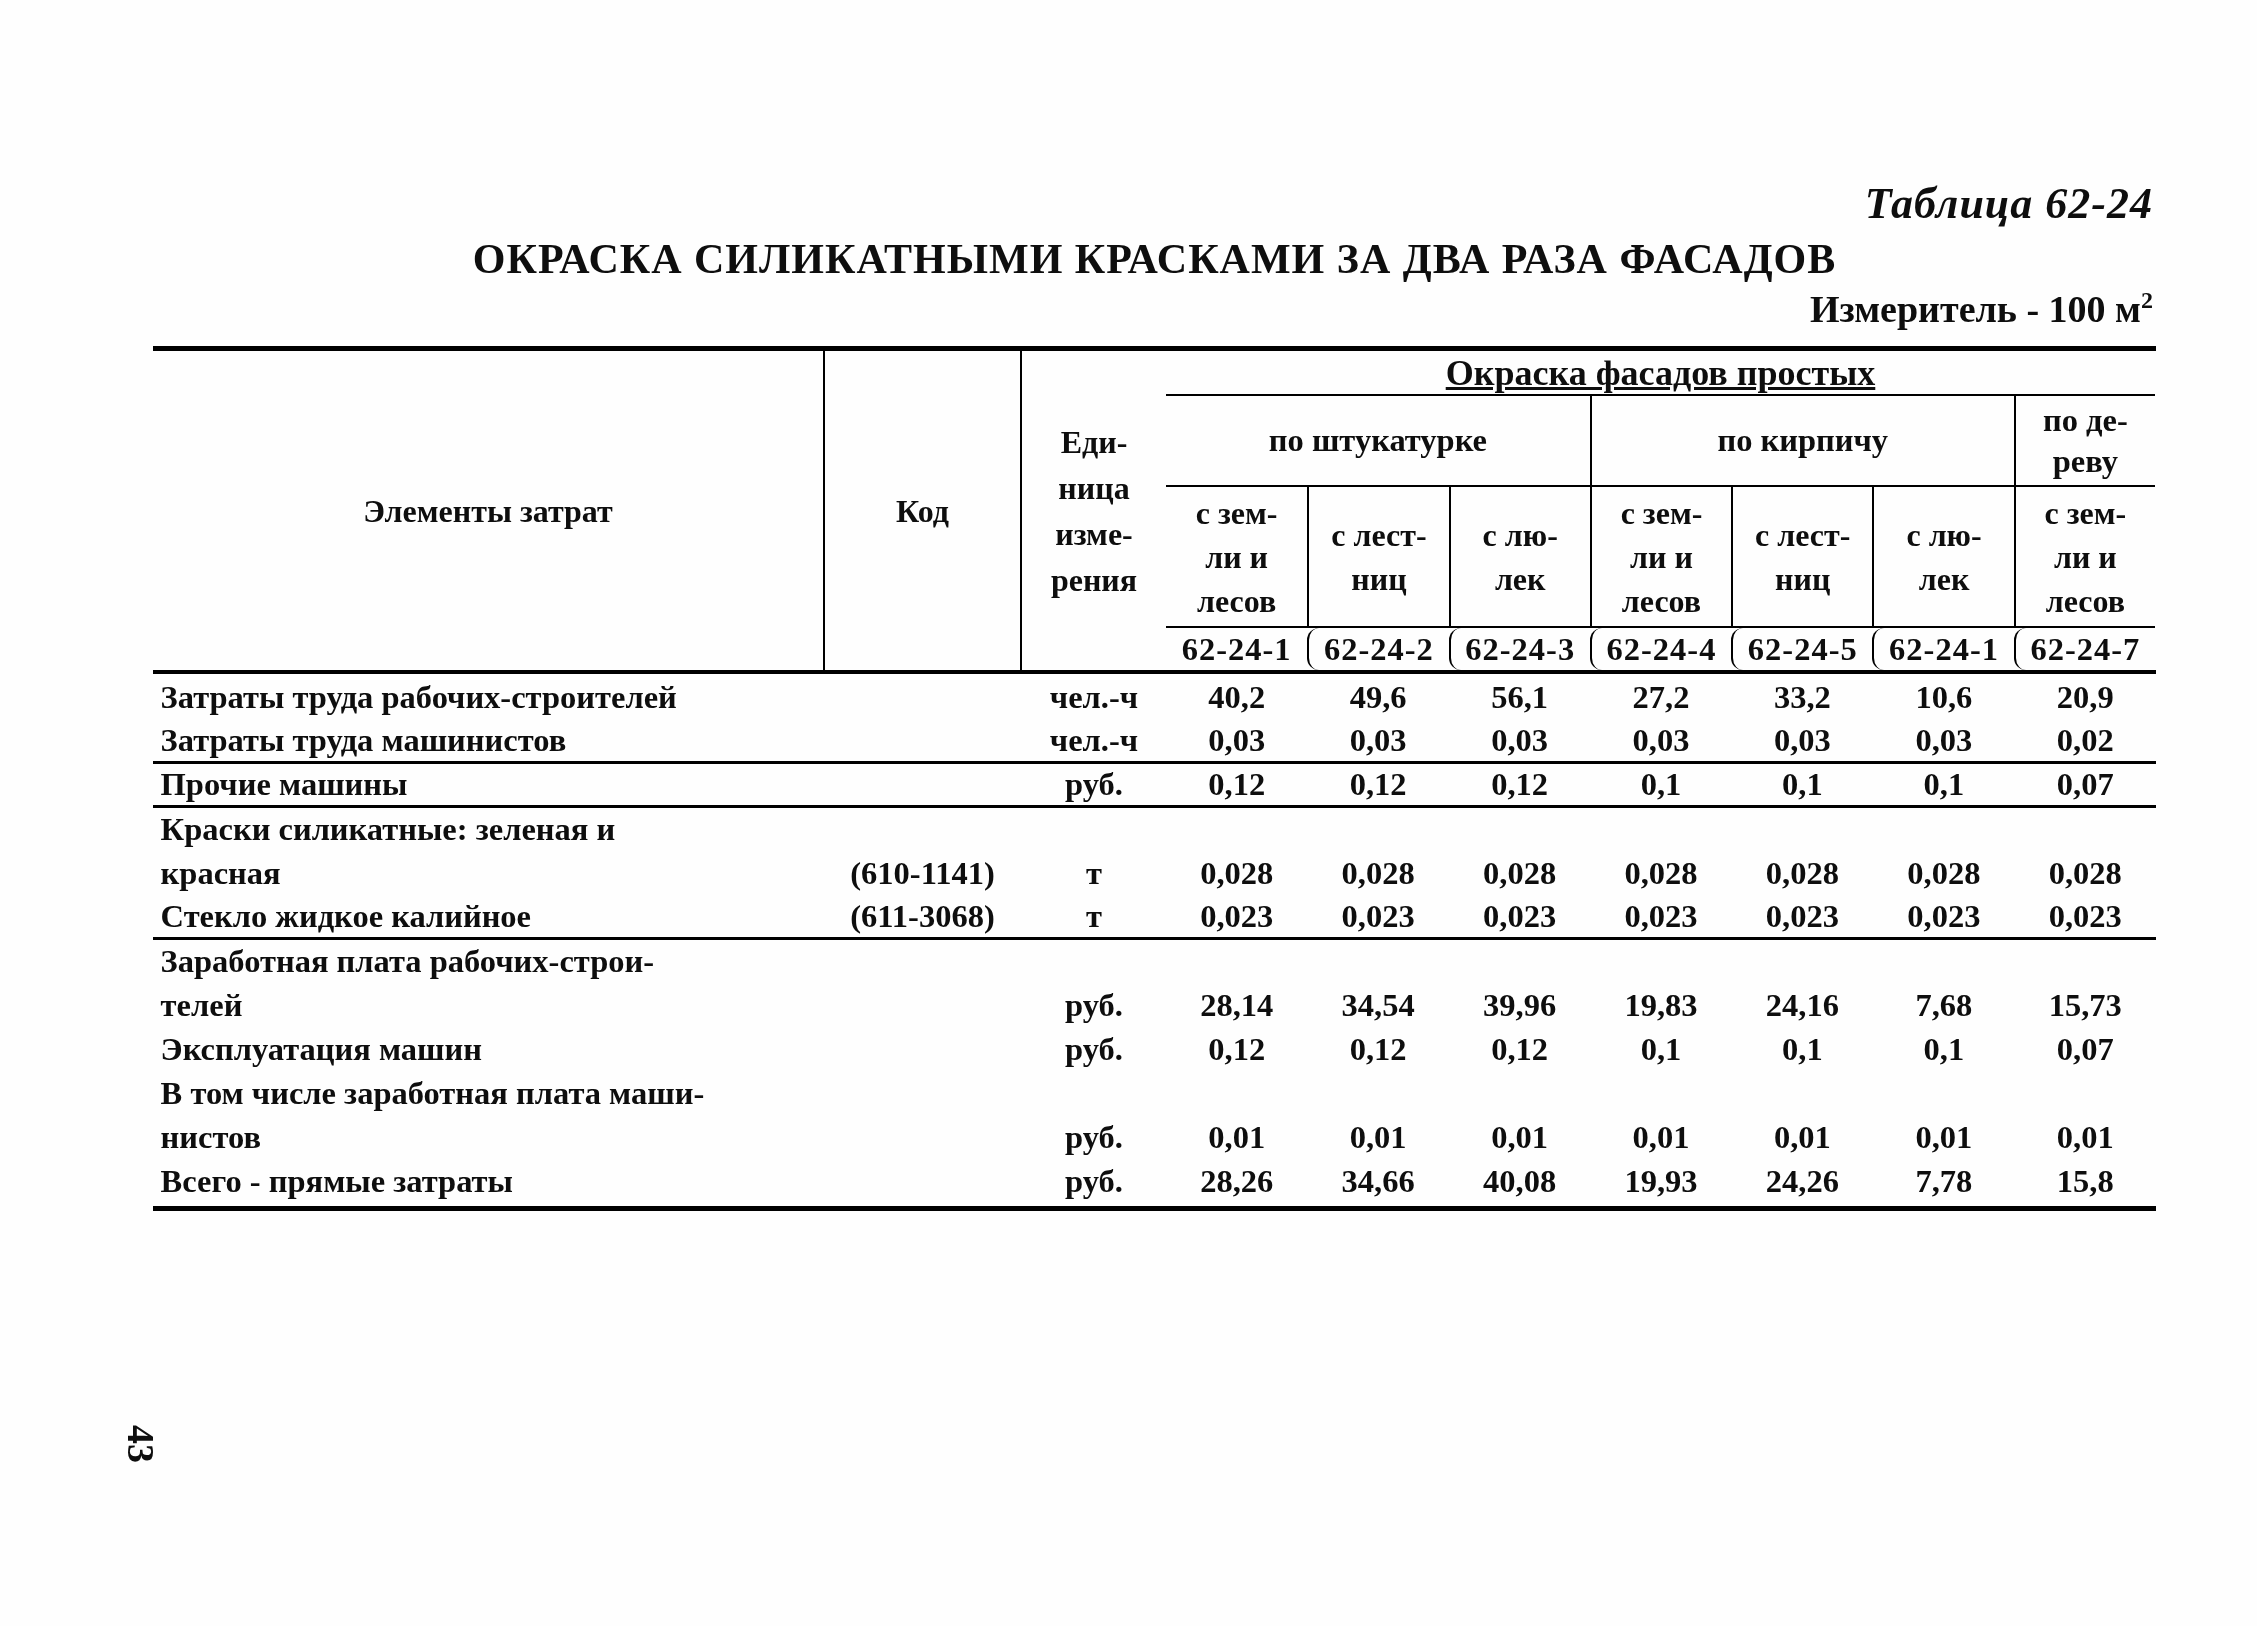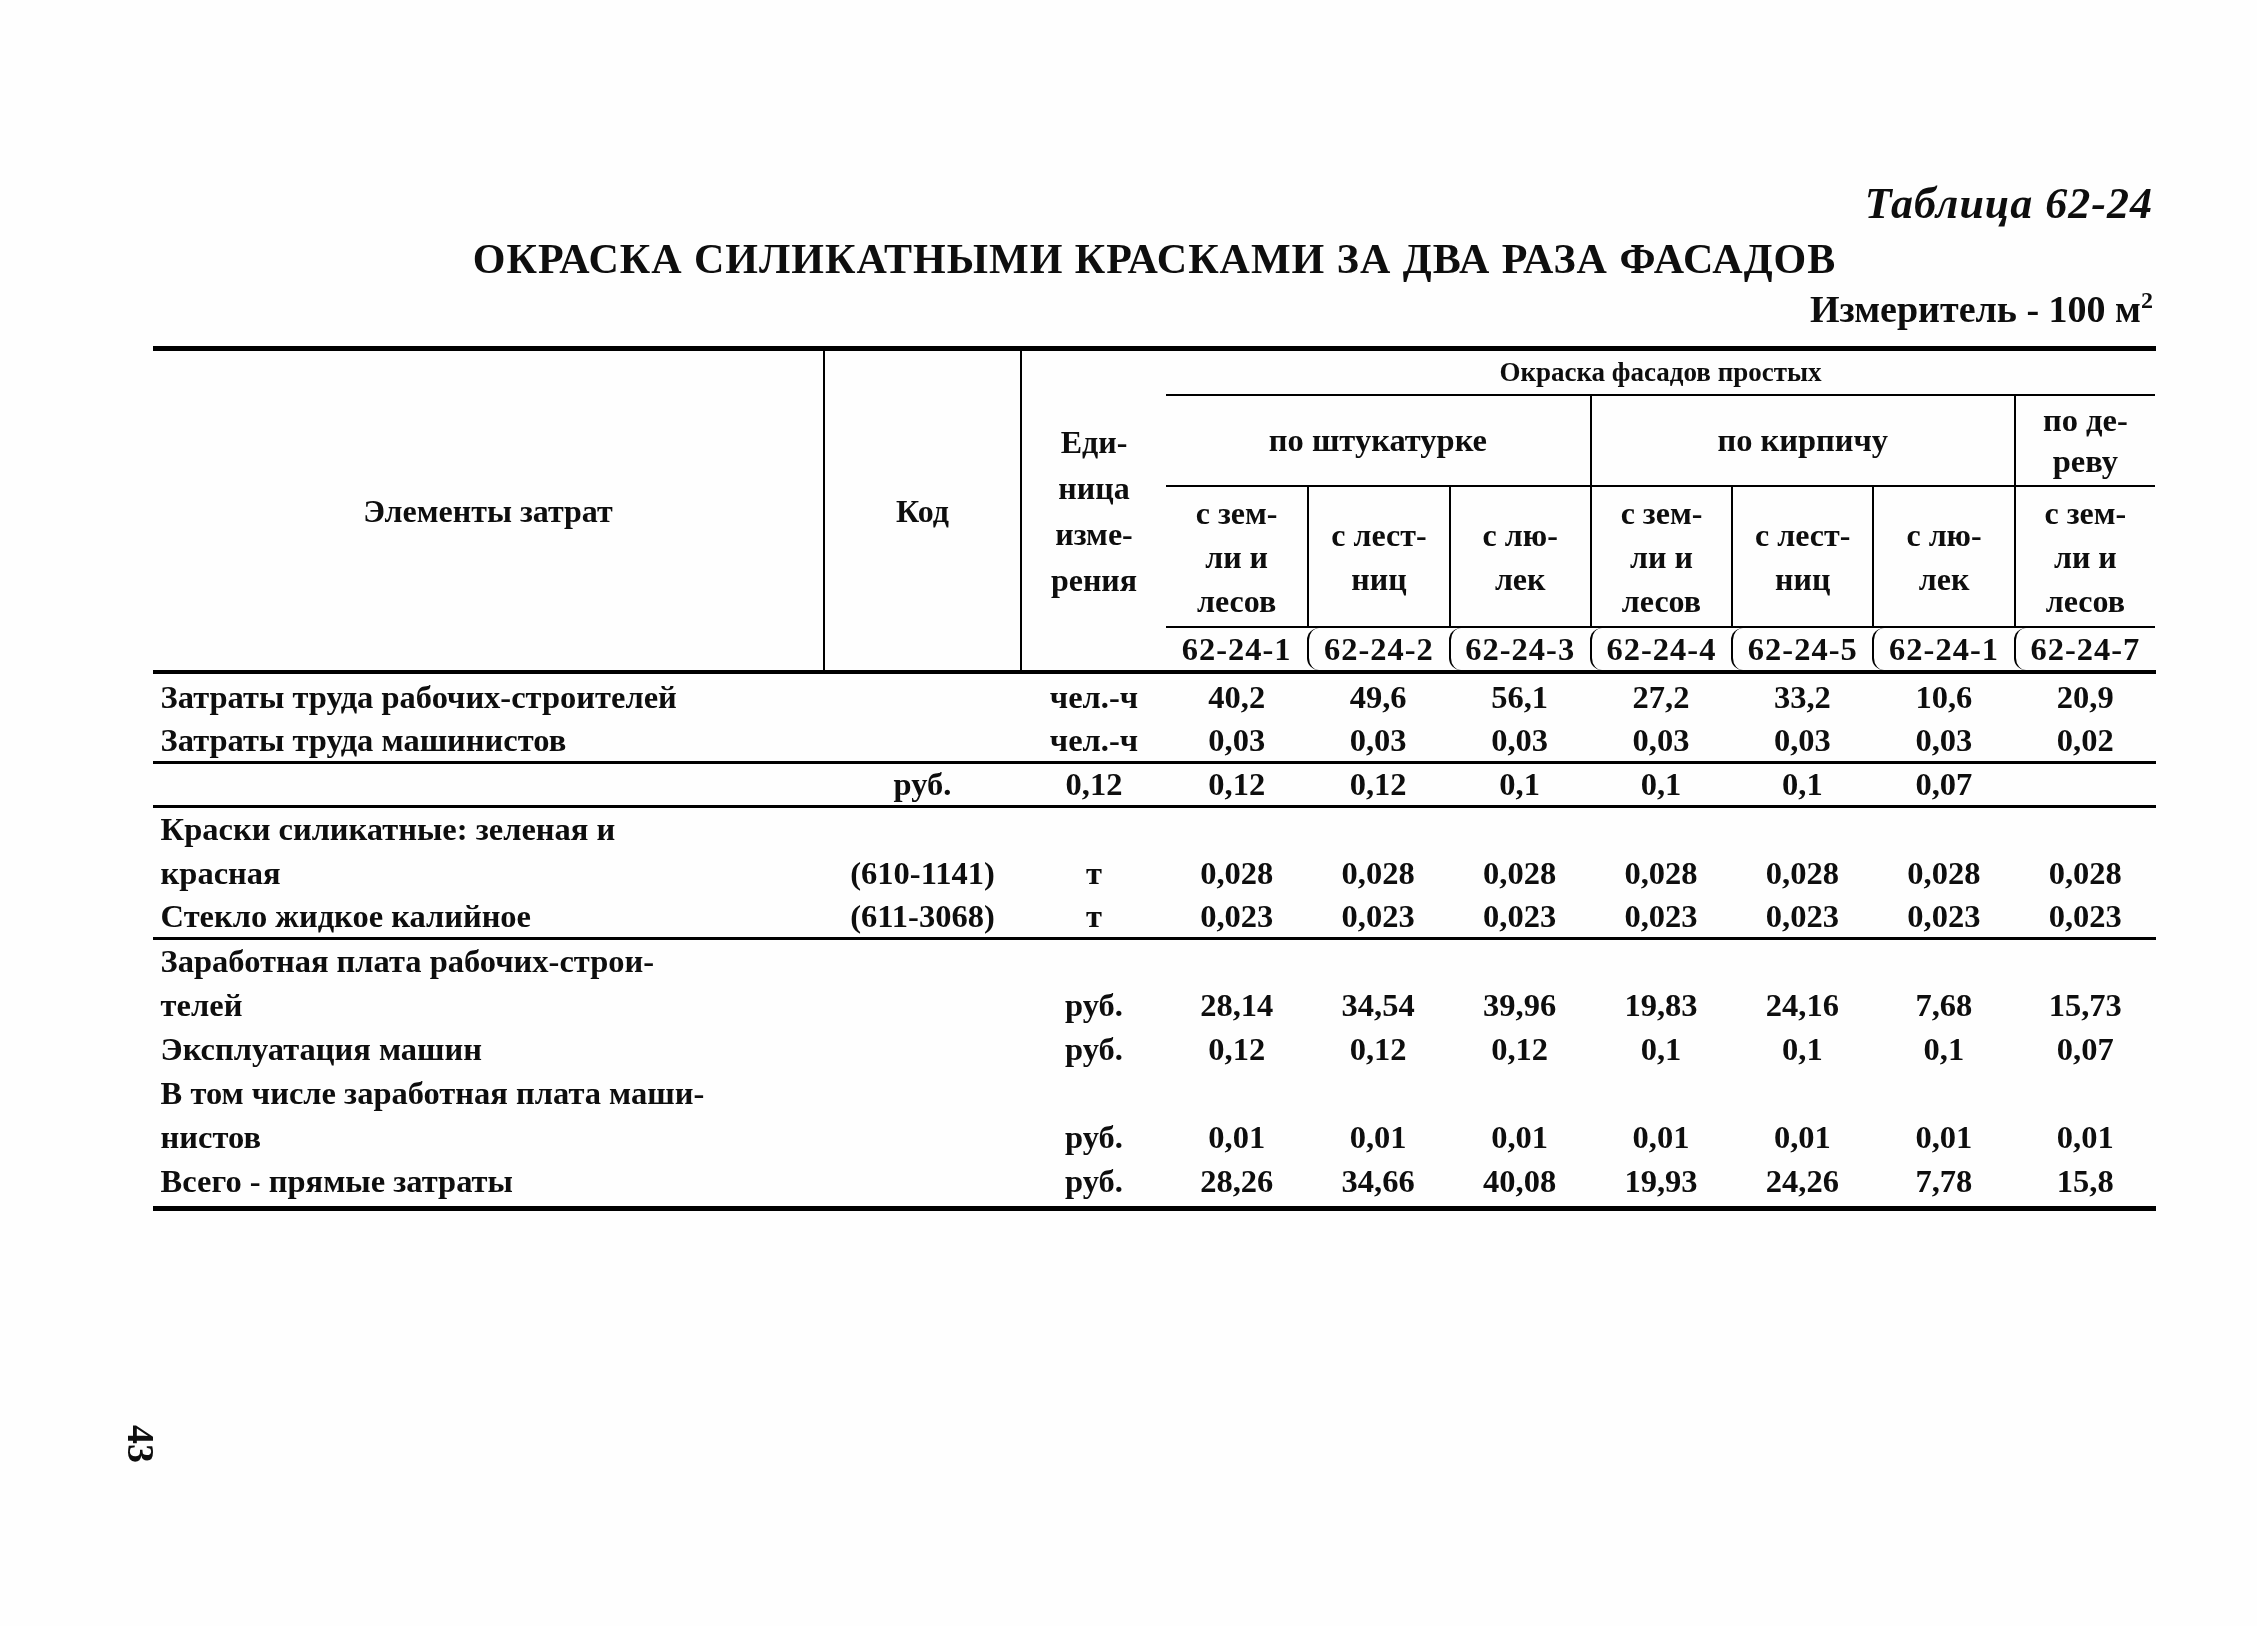--- a/index.html
+++ b/index.html
@@ -14,21 +14,21 @@
   .measure sup{font-size:24px;vertical-align:super;}
 
   .cost-table{
     position:absolute;left:153px;top:346px;width:2003px;
     border-top:5.7px solid #000;border-bottom:5.7px solid #000;box-sizing:border-box;
   }
   .thead{display:grid;grid-template-columns:670px 199px 144px 989px;border-bottom:4.8px solid #000;height:323px;font-size:32px;box-sizing:border-box;}
   .hcell{display:flex;align-items:center;justify-content:center;text-align:center;white-space:pre-line;line-height:46px;box-sizing:border-box;}
   .col-code{border-left:2.9px solid #000;border-right:2.9px solid #000;}
   .col-right{display:flex;flex-direction:column;border-left:0;box-sizing:border-box;}
-  .group-row{height:45px;border-bottom:2.9px solid #000;display:flex;align-items:center;justify-content:center;font-size:27px;box-sizing:border-box;}
+  .group-row{height:45px;border-bottom:2.9px solid #000;display:flex;align-items:center;justify-content:center;font-size:36px;box-sizing:border-box;text-decoration:underline;}
   .subgroup-row{height:91px;border-bottom:2.9px solid #000;display:grid;grid-template-columns:repeat(7,1fr);box-sizing:border-box;font-size:32.5px;}
   .sub-cell{display:flex;align-items:center;justify-content:center;text-align:center;white-space:pre-line;line-height:41px;box-sizing:border-box;}
   .sub-cell.bl{border-left:2.9px solid #000;}
   .method-row{flex:1;display:grid;grid-template-columns:repeat(7,1fr);box-sizing:border-box;}
   .method-cell{display:flex;align-items:center;justify-content:center;text-align:center;white-space:pre-line;line-height:44px;box-sizing:border-box;}
   .method-cell.bl{border-left:2.9px solid #000;}
   .code-row{height:44px;border-top:2.9px solid #000;display:grid;grid-template-columns:repeat(7,1fr);font-size:32.5px;box-sizing:border-box;}
   .code-cell{display:flex;align-items:center;justify-content:center;box-sizing:border-box;letter-spacing:1px;}
   .code-cell.bl{border-left:2.9px solid #000;border-radius:12px;}
 
@@ -116,20 +116,21 @@
           <div class="row-unit">чел.-ч</div>
           <div class="val">0,03</div>
           <div class="val">0,03</div>
           <div class="val">0,03</div>
           <div class="val">0,03</div>
           <div class="val">0,03</div>
           <div class="val">0,03</div>
           <div class="val">0,02</div>
         </div>
         <div class="body-row sep">
+          <div class="row-label">Прочие машины</div>
           <div class="row-code"></div>
           <div class="row-unit">руб.</div>
           <div class="val">0,12</div>
           <div class="val">0,12</div>
           <div class="val">0,12</div>
           <div class="val">0,1</div>
           <div class="val">0,1</div>
           <div class="val">0,1</div>
           <div class="val">0,07</div>
         </div>

